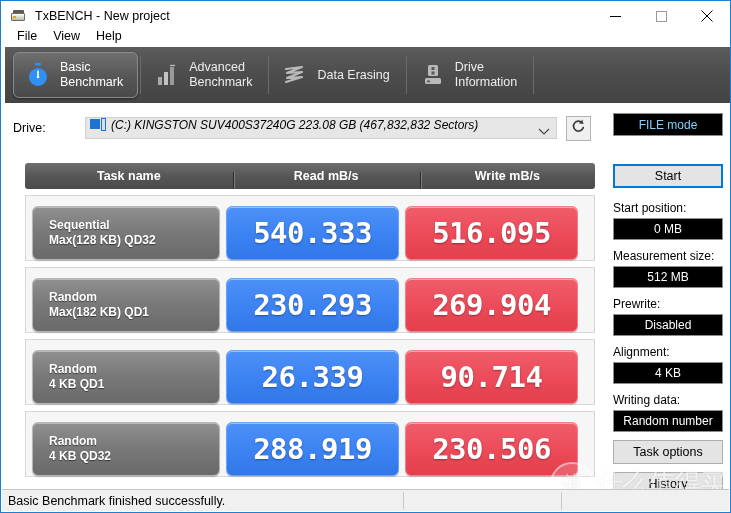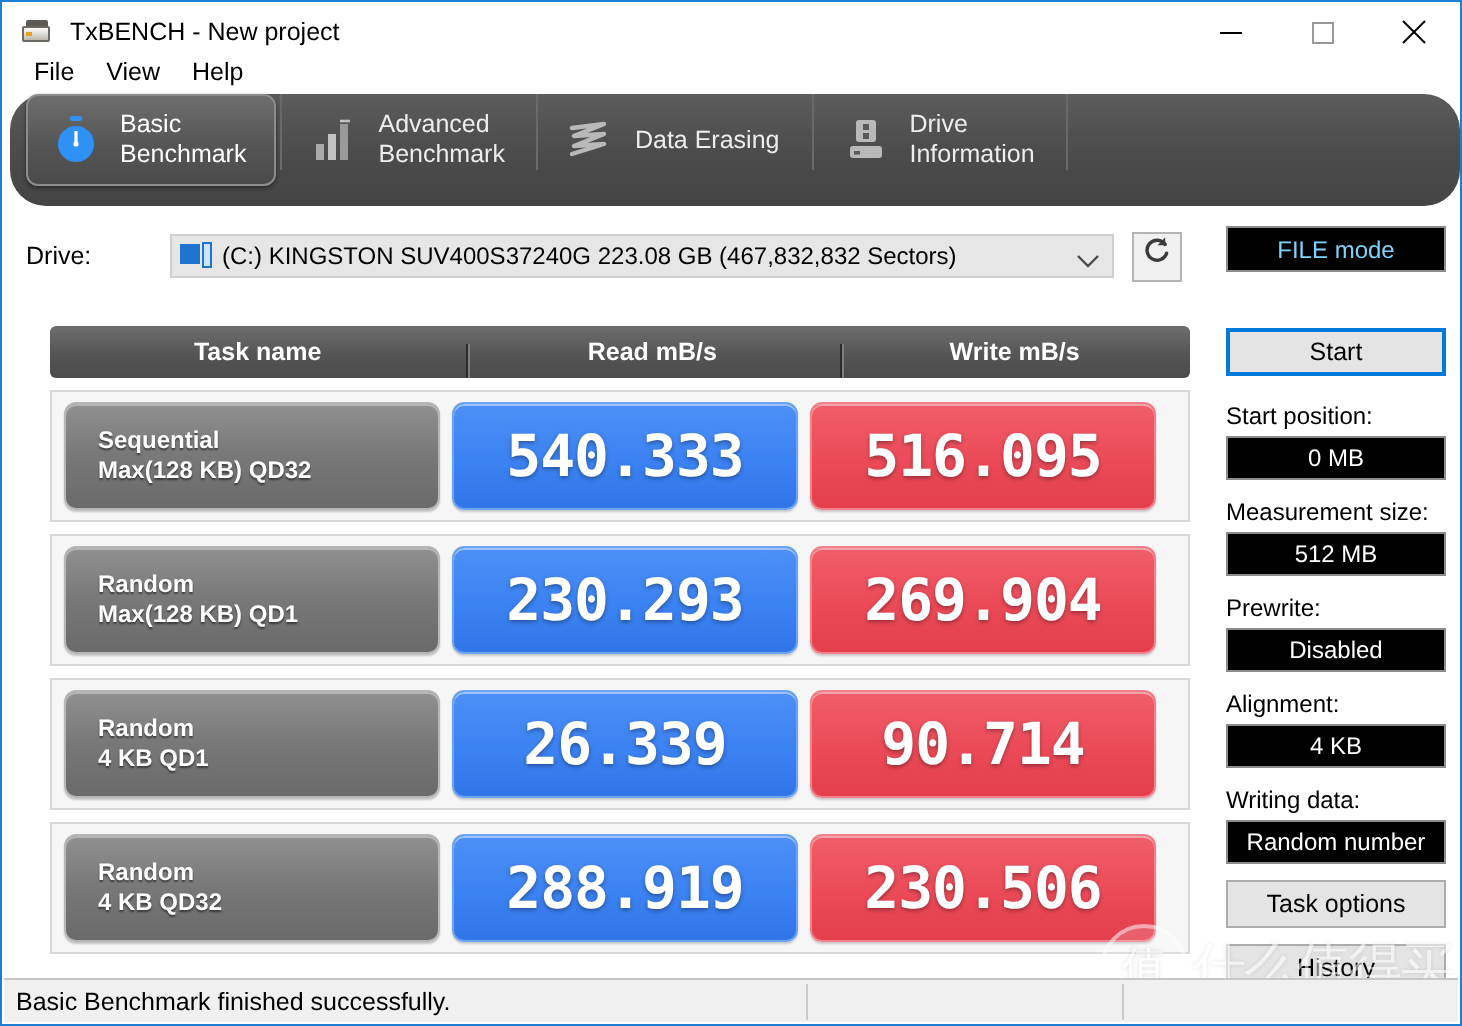--- a/index.html
+++ b/index.html
@@ -87,23 +87,22 @@
     padding: 2px 8px;
     line-height: 15px;
     white-space: nowrap;
   }
 
   
   .tabstrip {
     position: absolute; left: 4px; top: 46px;
     width: 725px; height: 56px;
     background: linear-gradient(#5c5c5c, #4c4c4c 50%, #444444);
-    display: flex; 
+    display: flex; align-items: center;
     padding-left: 8px;
-    border-radius: 18px;
   }
   .tab {
     position: relative;
     display: flex; align-items: center;
     height: 46px;
     padding: 0 14px 0 10px;
     color: #e9e9e9;
   }
   .tab.active {
     background: linear-gradient(#6e6e6e, #565656 55%, #4a4a4a);
@@ -141,22 +140,23 @@
   .drive-label {
     font-size: 12.5px; color: #000;
     width: 78px;
     padding-left: 6px;
   }
   .combo {
     position: relative;
     width: 472px; height: 22px;
     background: #e6e6e6;
     border: 1px solid #cfcfcf;
-    display: flex; align-items: center;
+    display: flex; align-items: flex-start;
     padding-left: 4px;
+    font-style: italic;
   }
   .combo-diskicon {
     width: 16px; height: 14px;
     position: relative;
     margin-right: 5px;
     flex: 0 0 auto;
   }
   .combo-diskicon .sq {
     position: absolute; left: 0; top: 1px;
     width: 10px; height: 10px;
@@ -206,21 +206,21 @@
     content: ""; position: absolute; left: 0; top: 3px;
     width: 1px; height: 20px;
     background: #2b2b2b;
     border-right: 1px solid #7e7e7e;
   }
   .h-task { width: 212px; }
   .h-read { width: 191px; }
   .h-write { width: 179px; }
 
   .res-row {
-    display: flex; align-items: center;
+    display: flex; align-items: flex-end;
     height: 66px;
     margin-top: 6px;
     background: #f6f6f6;
     border: 1px solid #d8d8d8;
     padding: 0 6px;
   }
   .task-cell {
     width: 188px; height: 54px;
     margin-right: 6px;
     background: linear-gradient(#909090, #787878 50%, #6a6a6a);
@@ -495,21 +495,21 @@
         <span class="task-line1">Sequential</span>
         <span class="task-line2">Max(128 KB) QD32</span>
       </div>
       <div class="val-cell val-read">540.333</div>
       <div class="val-cell val-write">516.095</div>
     </div>
 
     <div class="res-row">
       <div class="task-cell">
         <span class="task-line1">Random</span>
-        <span class="task-line2">Max(128 KB) QD1</span>
+        <span class="task-line2">Max(182 KB) QD1</span>
       </div>
       <div class="val-cell val-read">230.293</div>
       <div class="val-cell val-write">269.904</div>
     </div>
 
     <div class="res-row">
       <div class="task-cell">
         <span class="task-line1">Random</span>
         <span class="task-line2">4 KB QD1</span>
       </div>

